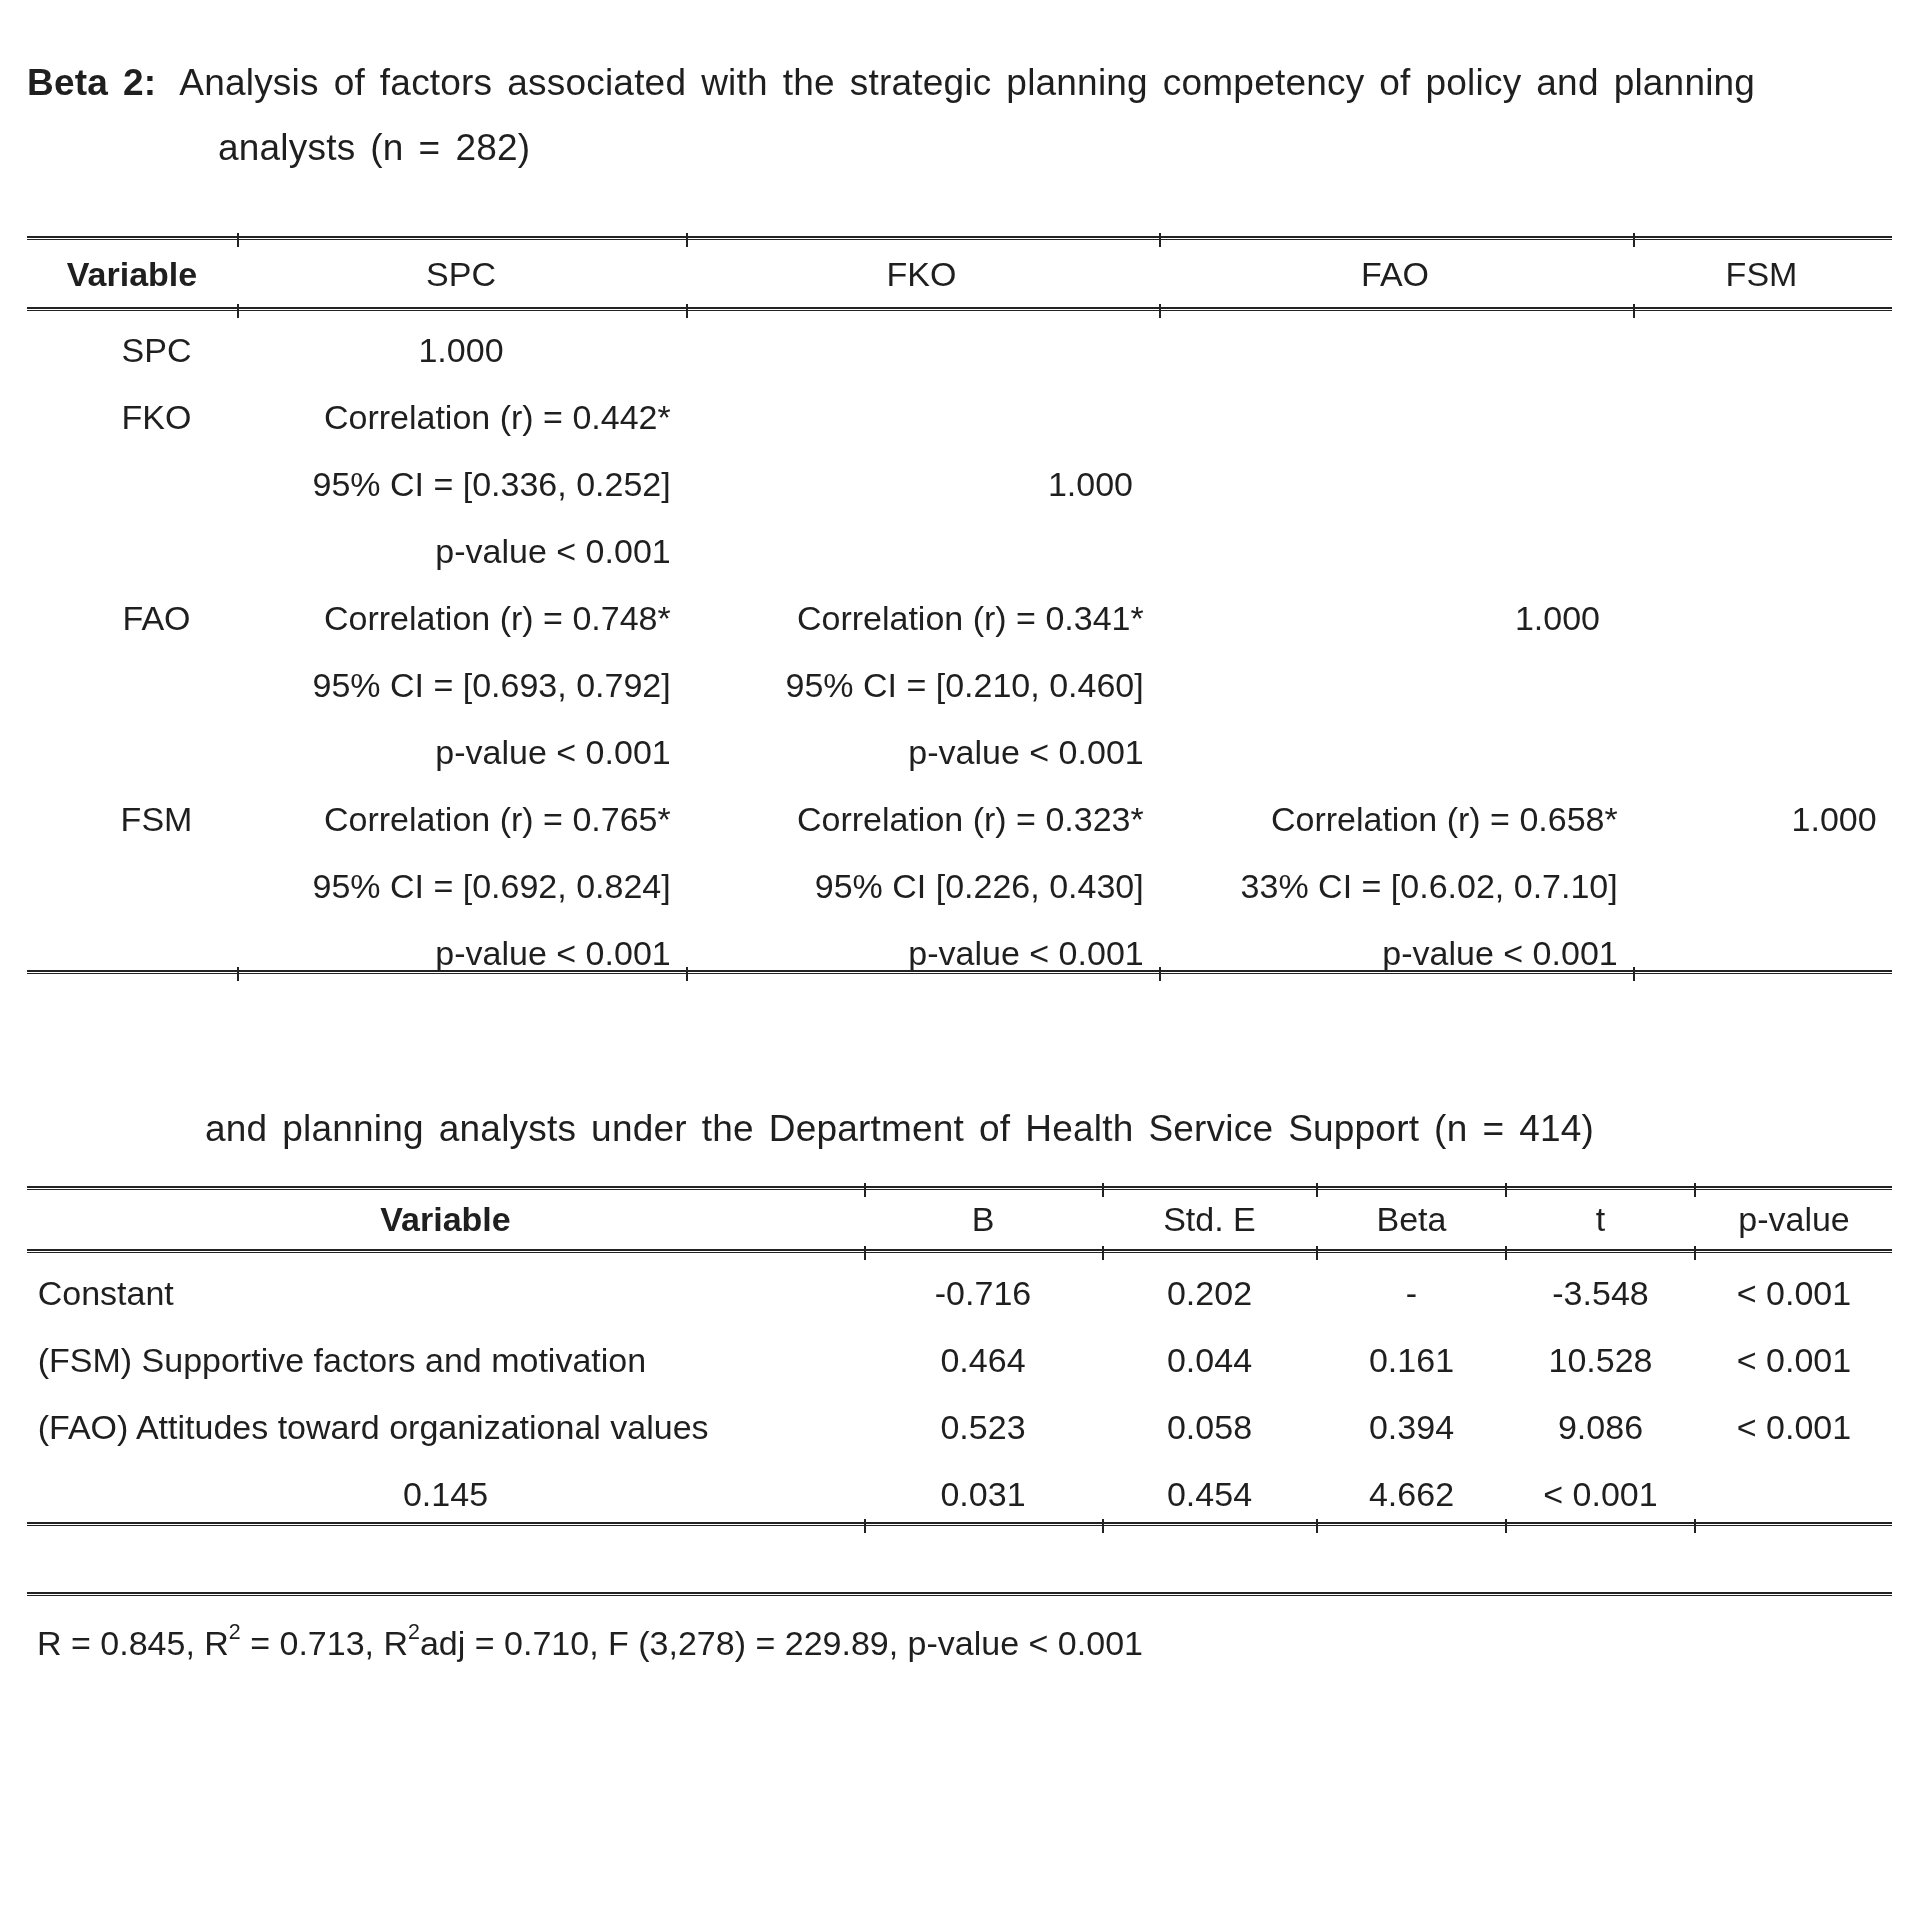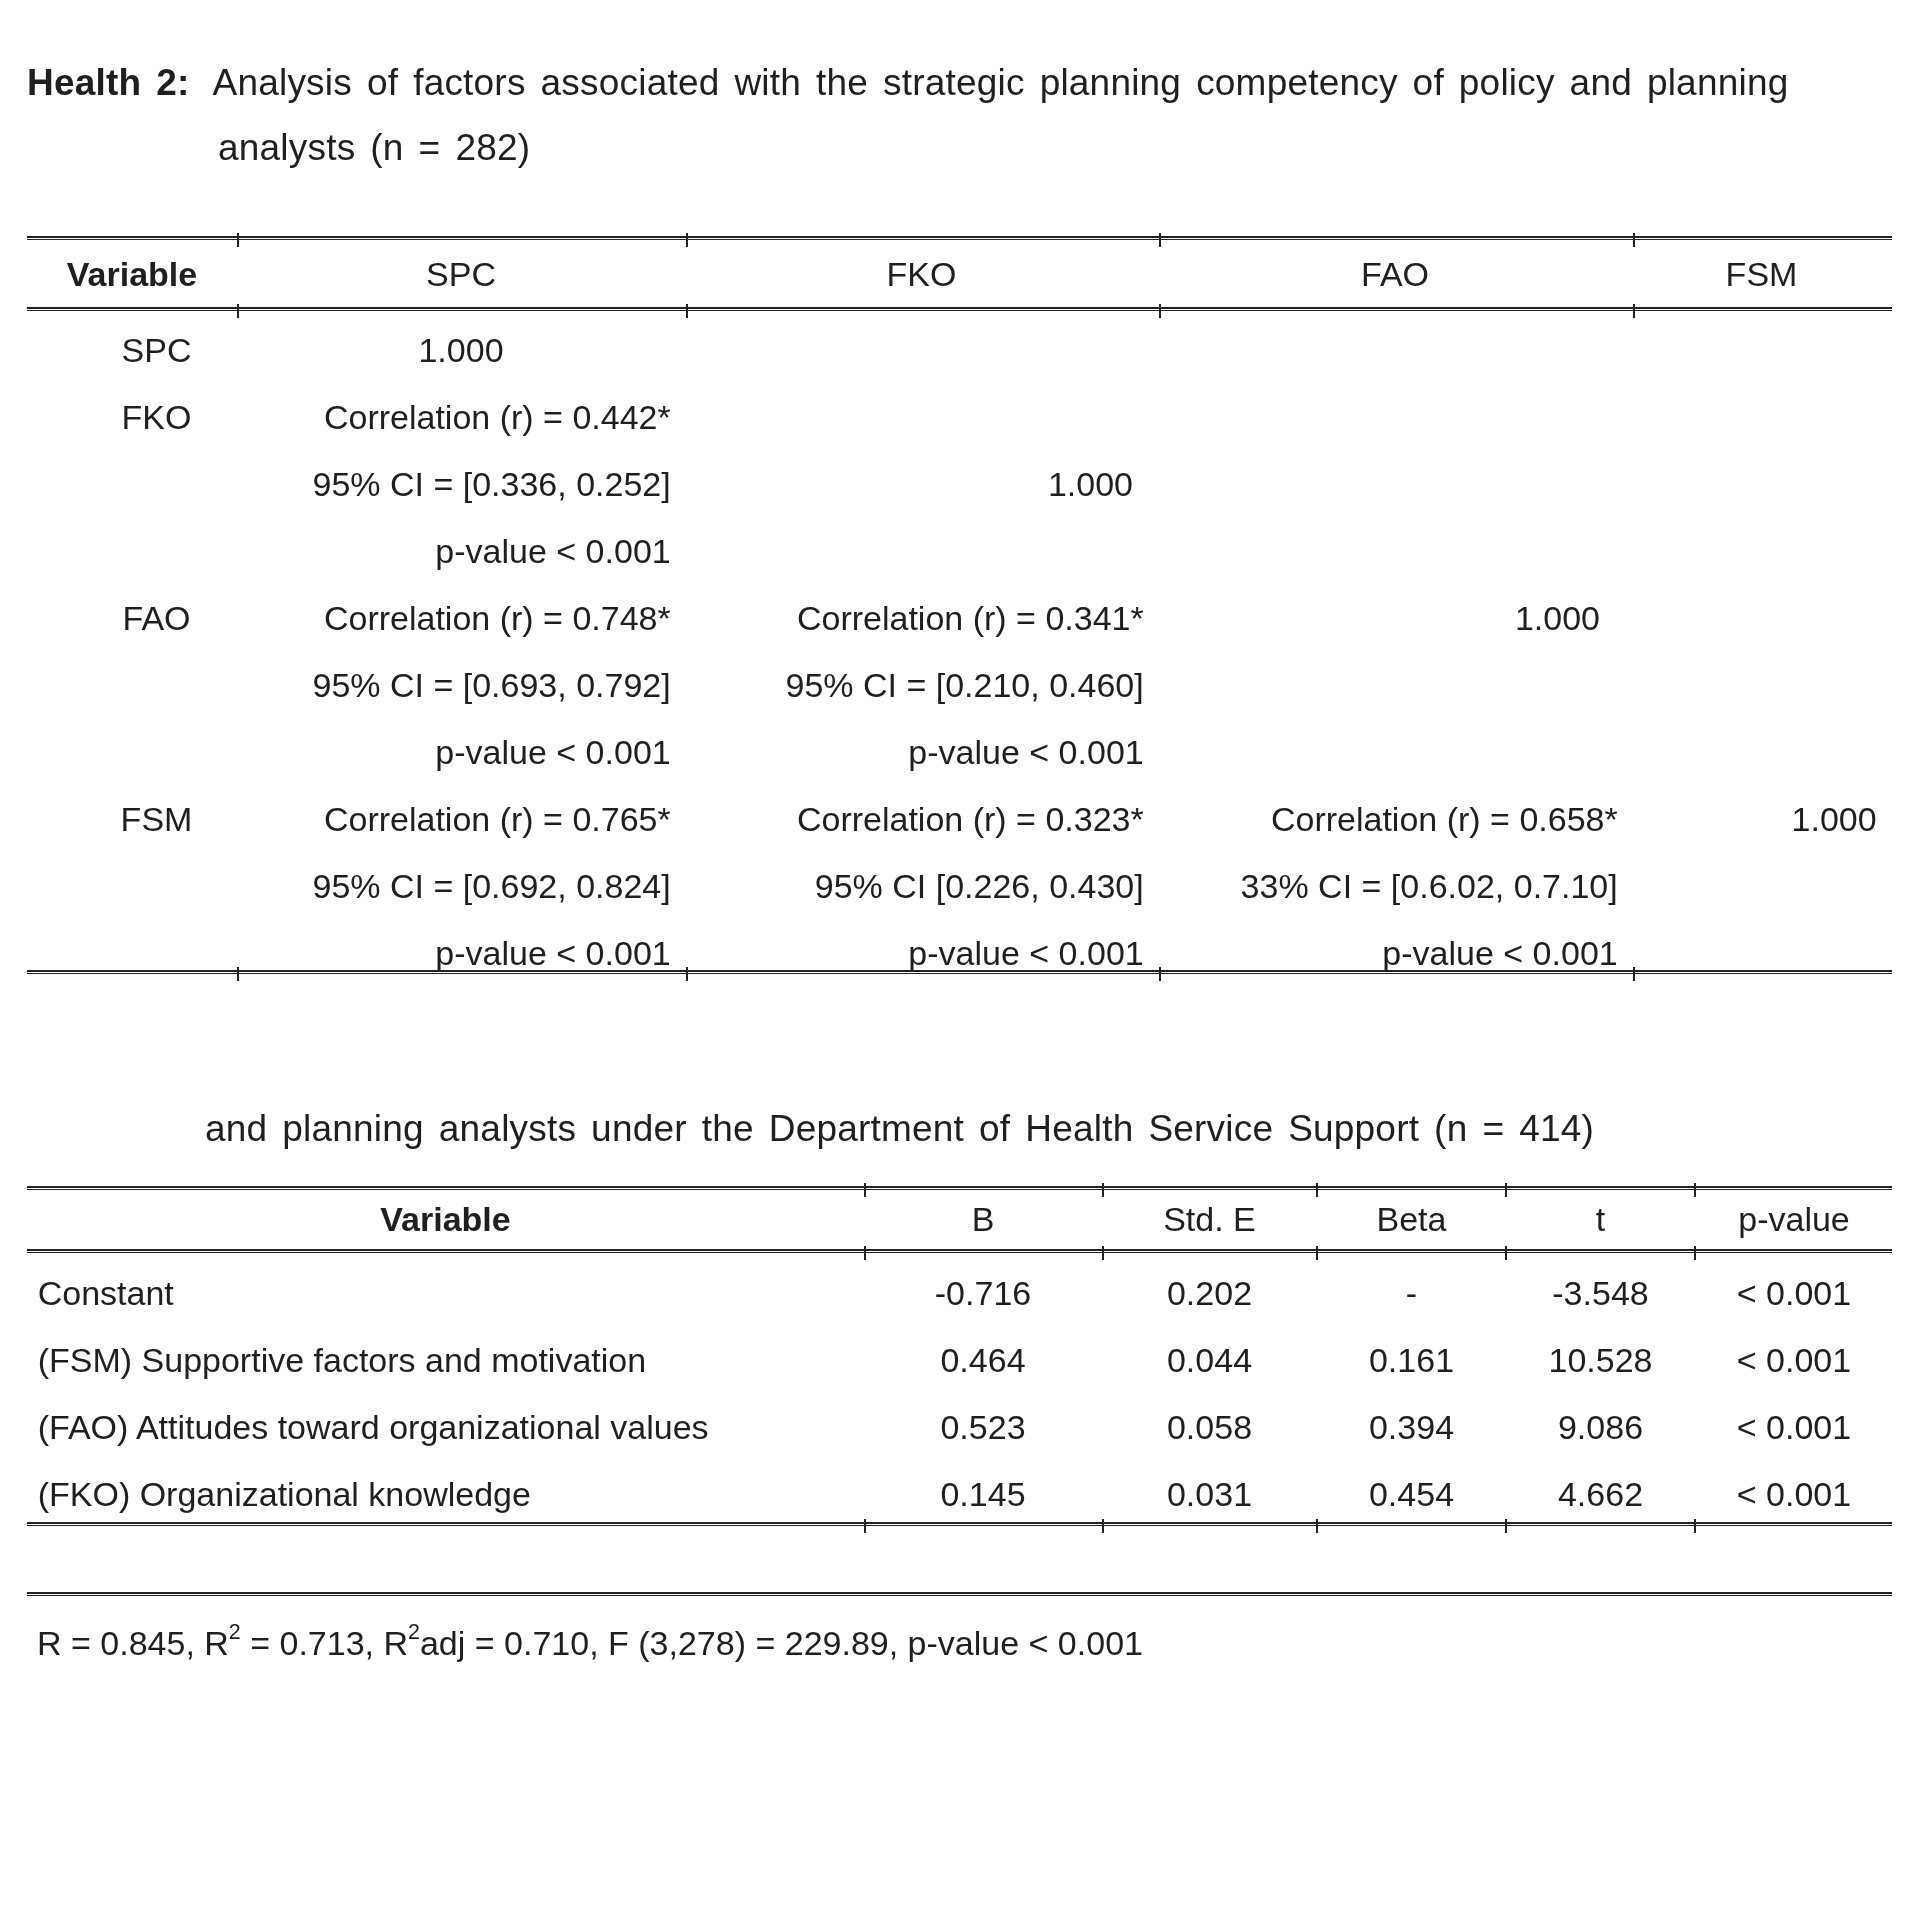--- a/index.html
+++ b/index.html
@@ -72,21 +72,21 @@
     top: -3.6px;
     line-height: 0;
   }
 </style>
 </head>
 <body>
 
 <div class="page">
 
   <div class="cap" style="top:60px;">
-    <span class="b">Health 2:</span><span class="txt">Analysis of factors associated with the strategic planning competency of policy and planning</span>
+    <span class="b">Beta 2:</span><span class="txt">Analysis of factors associated with the strategic planning competency of policy and planning</span>
   </div>
   <div class="cap" style="top:125px; left:218px;">analysts (n = 282)</div>
 
   <div class="rule" style="top:236px;">
     <div class="tick" style="left:210px;"></div>
     <div class="tick" style="left:659px;"></div>
     <div class="tick" style="left:1132px;"></div>
     <div class="tick" style="left:1606px;"></div>
   </div>
 
@@ -188,21 +188,20 @@
     <div class="cell ctr">10.528</div>
     <div class="cell ctr">&lt; 0.001</div>
 
     <div class="cell lt">(FAO) Attitudes toward organizational values</div>
     <div class="cell ctr">0.523</div>
     <div class="cell ctr">0.058</div>
     <div class="cell ctr">0.394</div>
     <div class="cell ctr">9.086</div>
     <div class="cell ctr">&lt; 0.001</div>
 
-    <div class="cell lt">(FKO) Organizational knowledge</div>
     <div class="cell ctr">0.145</div>
     <div class="cell ctr">0.031</div>
     <div class="cell ctr">0.454</div>
     <div class="cell ctr">4.662</div>
     <div class="cell ctr">&lt; 0.001</div>
   </div>
 
   <div class="rule" style="top:1522px;">
     <div class="tick" style="left:837px;"></div>
     <div class="tick" style="left:1075px;"></div>

